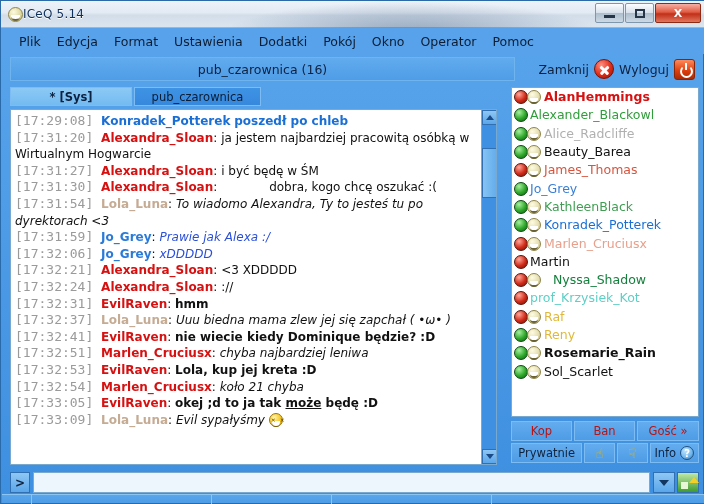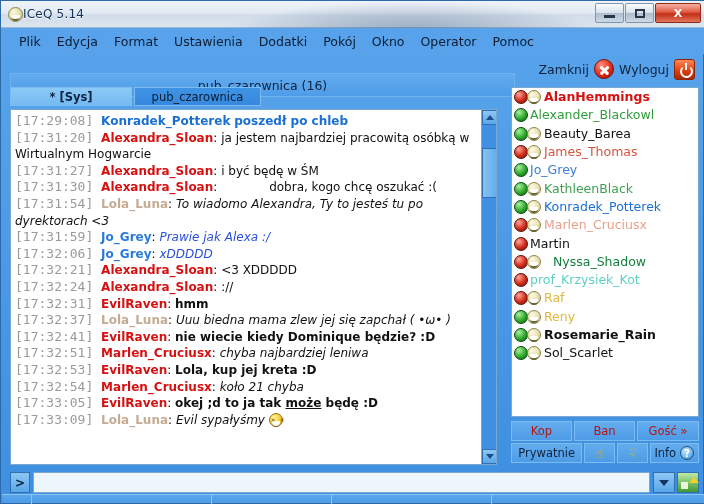--- a/index.html
+++ b/index.html
@@ -65,21 +65,21 @@
     background: #57a2ea;
     display:flex; align-items:center; padding-left: 9px; gap: 0px;
   }
   .menu-item {
     font-size: 12.5px; color:#0c1d33; padding: 3px 8px; cursor: default;
     white-space: nowrap;
   }
 
   
   #roomheader {
-    position:absolute; left: 9px; top: 72px; width: 505px; height: 24px;
+    position:absolute; left: 9px; top: 56px; width: 505px; height: 24px;
     background: linear-gradient(180deg,#61abee,#4f9de7);
     border: 1px solid #6fb4ef;
     display:flex; align-items:center; justify-content:center;
   }
   #roomheader span { font-size: 12.5px; color:#0d2140; }
 
   #sessionbar {
     position:absolute; left: 520px; top: 56px; width: 178px; height: 24px;
     display:flex; align-items:center; justify-content:flex-end; gap: 5px; padding-right: 4px;
   }
@@ -352,20 +352,25 @@
         <span class="uname" style="color: rgb(214, 17, 17); font-weight: bold;">AlanHemmings</span>
       </div>
       <div class="userrow">
         <span class="ball green"></span>
         <span style="display: inline-block; width: 3px; flex: 0 0 auto;"></span>
         <span class="uname" style="color: rgb(47, 158, 58);">Alexander_Blackowl</span>
       </div>
       <div class="userrow">
         <span class="ball green"></span>
         <span class="face"></span>
+        <span class="uname" style="color: rgb(176, 176, 176);">Alice_Radcliffe</span>
+      </div>
+      <div class="userrow">
+        <span class="ball green"></span>
+        <span class="face"></span>
         <span class="uname" style="color: rgb(17, 17, 17);">Beauty_Barea</span>
       </div>
       <div class="userrow">
         <span class="ball red"></span>
         <span class="face"></span>
         <span class="uname" style="color: rgb(214, 85, 63);">James_Thomas</span>
       </div>
       <div class="userrow">
         <span class="ball green"></span>
         <span style="display: inline-block; width: 3px; flex: 0 0 auto;"></span>

